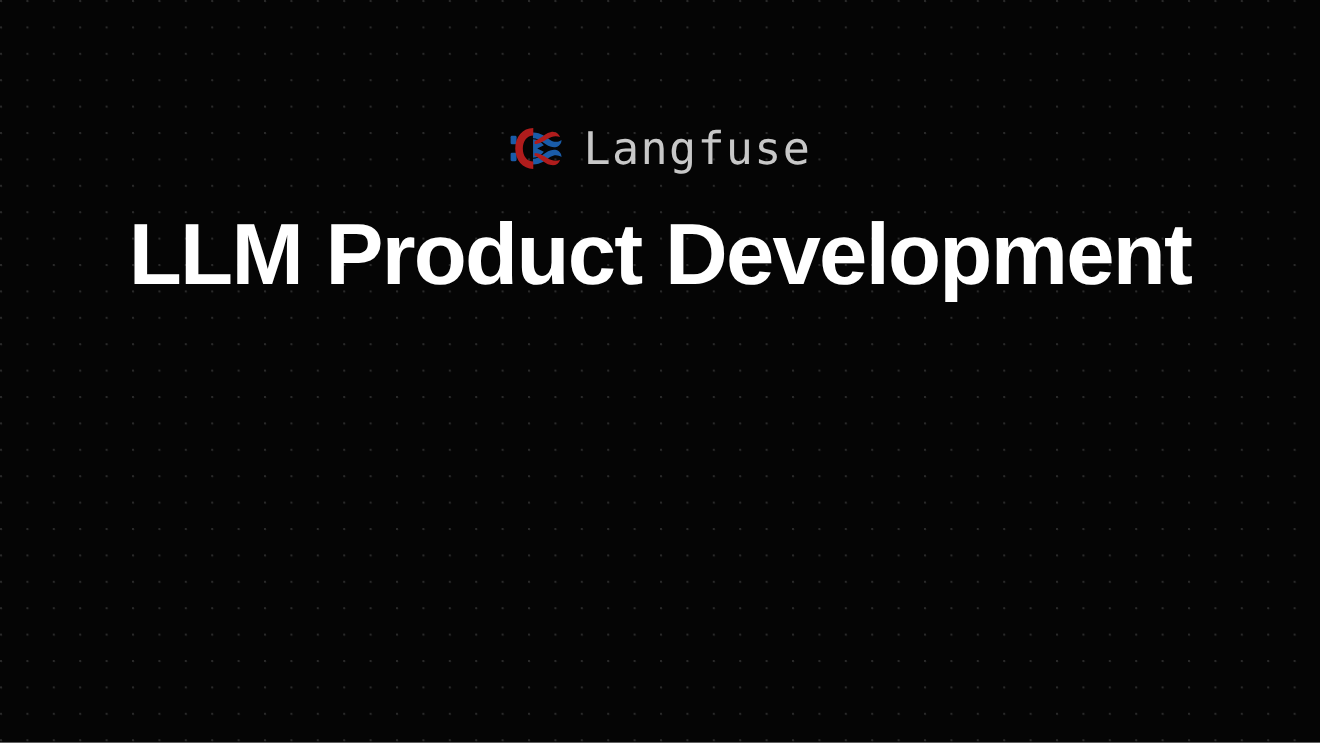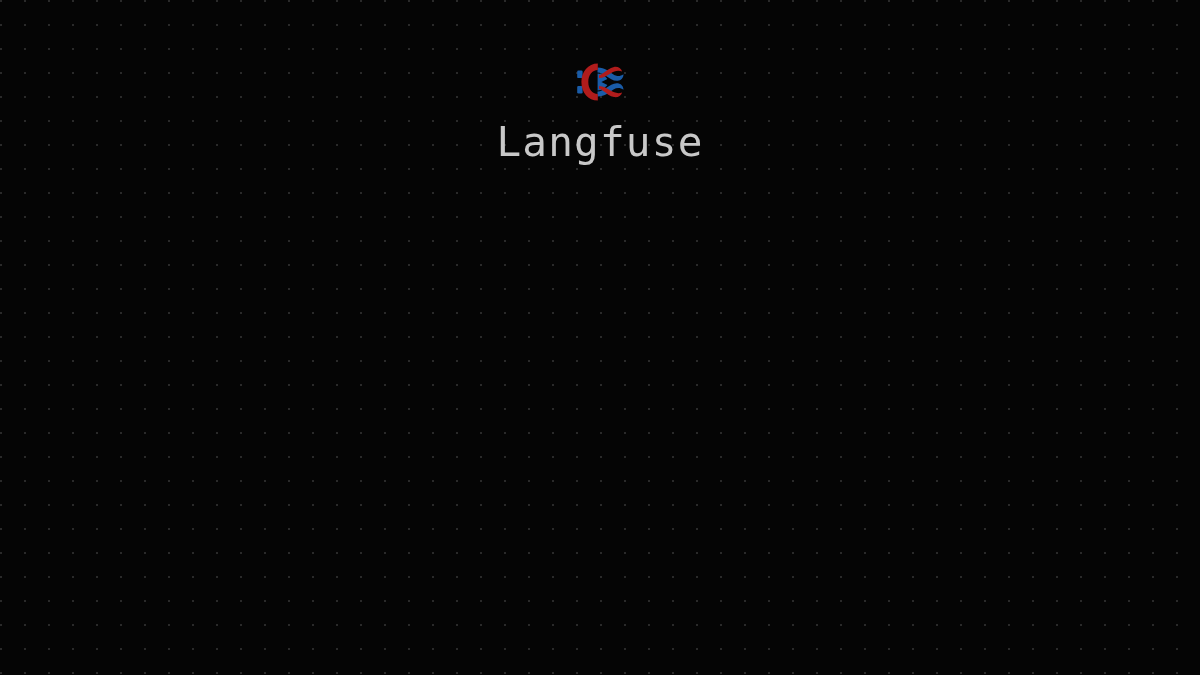--- a/index.html
+++ b/index.html
@@ -25,24 +25,23 @@
     display: flex;
     flex-direction: column;
     align-items: center;
     justify-content: flex-start;
     box-sizing: border-box;
     overflow: hidden;
   }
 
   
   #brand {
-    margin-top: 84px;
+    margin-top: 108px;
     height: 54px;
     display: flex;
-    flex-direction: column;
     align-items: center;
     justify-content: center;
     gap: 18px;
     user-select: none;
   }
 
   #logo-mark {
     width: 50px;
     height: 44px;
     display: block;
@@ -108,15 +107,16 @@
         <path d="M24.0 26.0 C28.5 26.0 32.2 28.6 35.6 30.6 C39.2 32.8 43.0 34.0 47.2 32.4
                  C46.0 35.8 42.8 37.8 39.0 37.1 C34.8 36.3 31.6 33.4 28.3 31.0
                  C26.8 29.9 25.4 29.0 24.0 28.7 Z"></path>
       </g>
     </svg>
 
     <div id="wordmark">Langfuse</div>
   </div>
 
   <div id="headline">
+    <span class="headline-line">LLM Product Development</span>
   </div>
 
 </div>
 
 </body></html>

